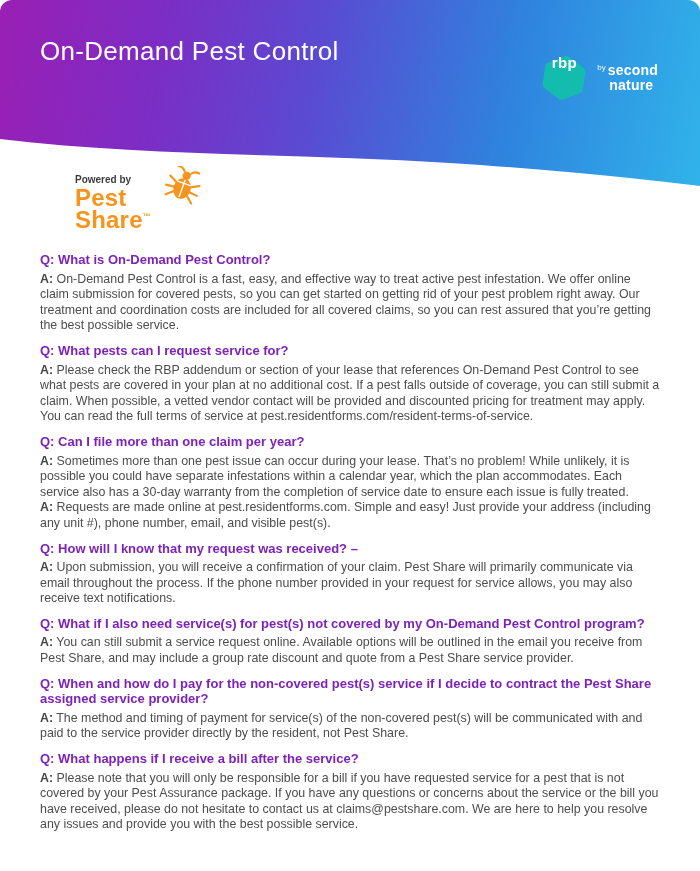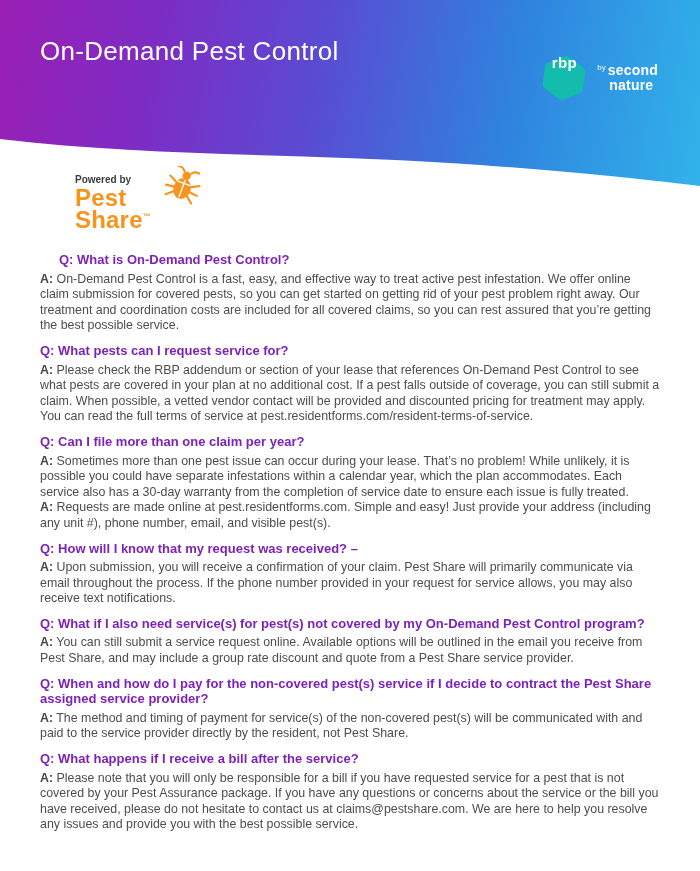--- a/index.html
+++ b/index.html
@@ -1,17 +1,17 @@
 <!DOCTYPE html>
 <html><head>
 <meta charset="utf-8">
 <style>
   html,body{margin:0;padding:0;background:#ffffff;}
   body{width:700px;font-family:"Liberation Sans",sans-serif;-webkit-font-smoothing:antialiased;}
-  .page{position:relative;width:700px;height:871px;overflow:hidden;background:#ffffff;}
+  .page{position:relative;width:700px;height:871px;overflow:hidden;background:#ffffff;border-radius:12px;}
 
   
   .hero{position:relative;height:188px;color:#ffffff;
         background:linear-gradient(100deg,#9a1fb4 0%,#7d2cc4 22%,#5a4bd2 45%,#2f83de 72%,#31b3ea 100%);}
   .hero-text{position:absolute;top:36px;left:40px;}
   .hero-title{margin:0;font-size:26px;font-weight:500;letter-spacing:.3px;}
   .hero-subtitle{margin:6px 0 0;font-size:26px;font-weight:800;letter-spacing:.3px;}
   .brand{position:absolute;top:54px;right:42px;display:flex;align-items:center;gap:9px;}
   .rbp-badge{position:relative;width:48px;height:48px;display:flex;align-items:flex-start;justify-content:center;}
   .rbp-badge svg{position:absolute;inset:0;width:100%;height:100%;transform:rotate(8deg);}
@@ -27,21 +27,21 @@
   .powered{position:relative;margin:-14px 0 0 75px;width:190px;height:64px;z-index:2;}
   .powered-by{font-size:10px;font-weight:700;color:#3b3b3b;margin-bottom:2px;}
   .ps-name{color:#f7941d;font-weight:800;font-size:24px;line-height:.92;letter-spacing:.2px;}
   .ps-line{display:block;}
   .tm{font-size:8px;vertical-align:super;font-weight:700;}
   .bug{position:absolute;left:88px;top:-8px;width:40px;height:40px;}
 
   
   .content{padding:0 38px 0 40px;margin-top:14px;}
   .q{color:#7d22b8;font-size:13px;font-weight:700;line-height:15.6px;margin:9px 0 4px;}
-  .faq:first-child .q{margin-top:0;margin-left:19px;}
+  .faq:first-child .q{margin-top:0;}
   .a{color:#4d4d4d;font-size:12.4px;line-height:15.6px;margin:0;}
   .a strong{font-weight:700;color:#454545;}
 </style>
 </head>
 <body>
 
 <div class="page">
 
   <header class="hero">
     <div class="hero-text">

